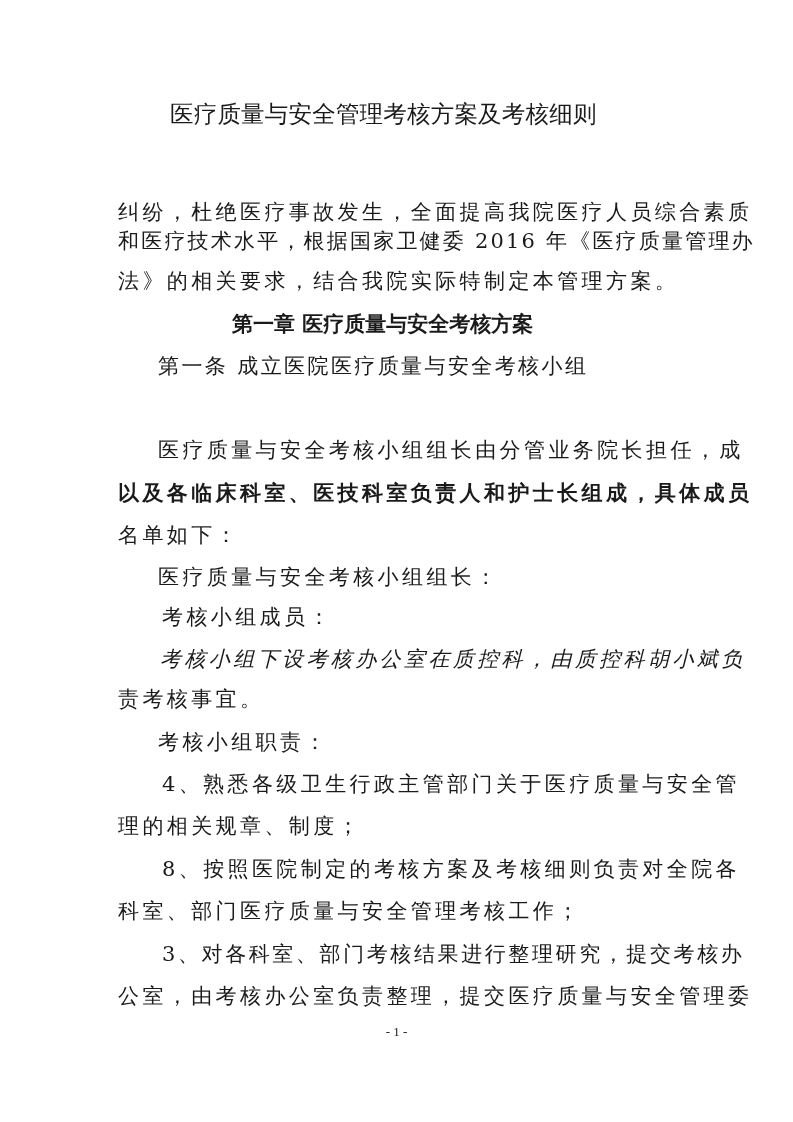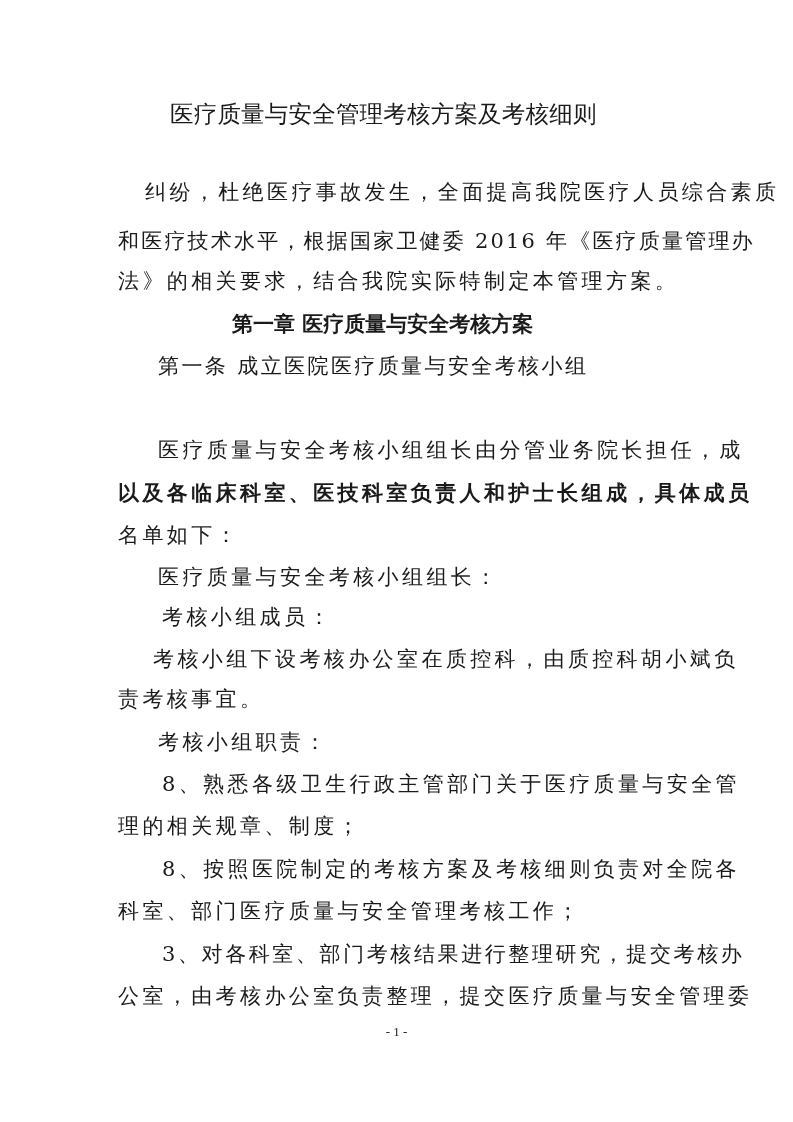--- a/index.html
+++ b/index.html
@@ -35,41 +35,41 @@
       color: #1a1a1a;
     }
   </style>
 </head>
 <body>
 
 <div class="page">
 
   <div class="line title" style="left:170px; top:100px;">医疗质量与安全管理考核方案及考核细则</div>
 
-  <div class="line body-text" style="left:118px; top:178px;margin-left:27px;">纠纷，杜绝医疗事故发生，全面提高我院医疗人员综合素质</div>
+  <div class="line body-text" style="left:118px; top:198px;">纠纷，杜绝医疗事故发生，全面提高我院医疗人员综合素质</div>
   <div class="line body-text" style="left:118px; top:227px; letter-spacing:2.2px;">和医疗技术水平，根据国家卫健委 2016 年《医疗质量管理办</div>
   <div class="line body-text" style="left:118px; top:267px;">法》的相关要求，结合我院实际特制定本管理方案。</div>
 
   <div class="line chapter" style="left:232px; top:310px;">第一章  医疗质量与安全考核方案</div>
 
   <div class="line body-text" style="left:158px; top:352px; letter-spacing:2.4px;">第一条  成立医院医疗质量与安全考核小组</div>
 
   <div class="line body-text" style="left:158px; top:394px;margin-top:42px;">医疗质量与安全考核小组组长由分管业务院长担任，成</div>
   <div class="line body-text" style="left:118px; top:479px;font-weight:bold;">以及各临床科室、医技科室负责人和护士长组成，具体成员</div>
   <div class="line body-text" style="left:118px; top:521px;">名单如下：</div>
 
   <div class="line body-text" style="left:158px; top:563px;">医疗质量与安全考核小组组长：</div>
   <div class="line body-text" style="left:162px; top:603px;">考核小组成员：</div>
 
-  <div class="line body-text" style="left:153px; top:645px;">考核小组下设考核办公室在质控科，由质控科胡小斌负</div>
+  <div class="line body-text" style="left:160px; top:645px;font-style:italic;">考核小组下设考核办公室在质控科，由质控科胡小斌负</div>
   <div class="line body-text" style="left:118px; top:685px;">责考核事宜。</div>
 
   <div class="line body-text" style="left:158px; top:728px;">考核小组职责：</div>
 
-  <div class="line body-text" style="left:162px; top:770px;">8、熟悉各级卫生行政主管部门关于医疗质量与安全管</div>
+  <div class="line body-text" style="left:162px; top:770px;">4、熟悉各级卫生行政主管部门关于医疗质量与安全管</div>
   <div class="line body-text" style="left:118px; top:812px;">理的相关规章、制度；</div>
 
   <div class="line body-text" style="left:162px; top:855px;">8、按照医院制定的考核方案及考核细则负责对全院各</div>
   <div class="line body-text" style="left:118px; top:897px;">科室、部门医疗质量与安全管理考核工作；</div>
 
   <div class="line body-text" style="left:162px; top:940px; letter-spacing:2.6px;">3、对各科室、部门考核结果进行整理研究，提交考核办</div>
   <div class="line body-text" style="left:118px; top:982px;text-align:right;">公室，由考核办公室负责整理，提交医疗质量与安全管理委</div>
 
   <div class="page-number">- 1 -</div>
 

